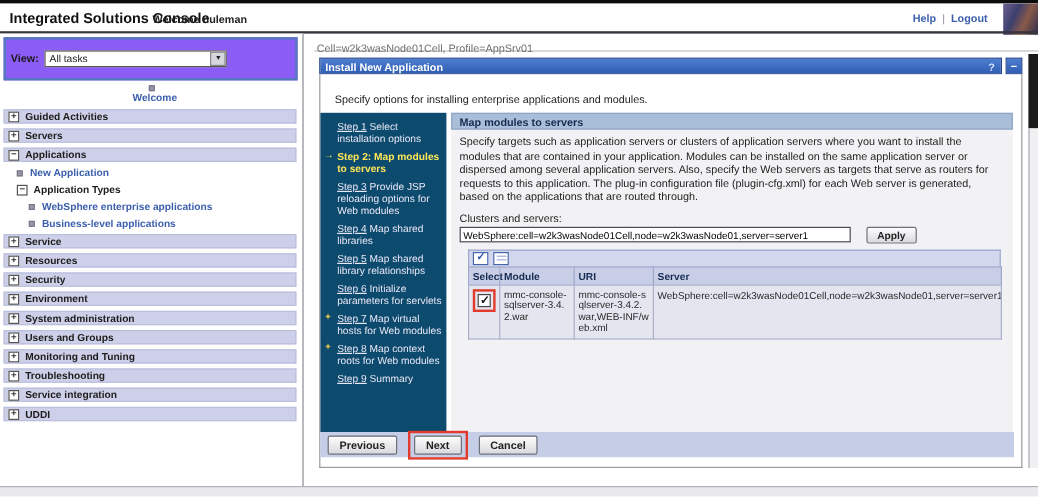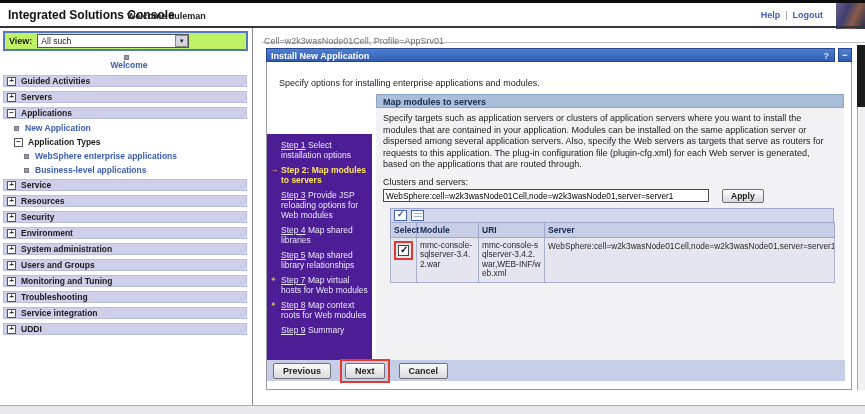--- a/index.html
+++ b/index.html
@@ -15,22 +15,22 @@
   .hlinks{position:absolute;right:42px;top:7px;font-size:9px;font-weight:bold;color:#3b5fad;}
   .hlinks .sep{color:#8a8a9a;margin:0 5px;font-weight:normal;}
   .hlinks a{color:#3b5fad;text-decoration:none;cursor:pointer;}
   .banner{position:absolute;right:0;top:0;width:29px;height:26px;
           background:linear-gradient(115deg,#6d5f8e 0%,#3d3f6e 35%,#8a5a49 62%,#2c2c4e 100%);}
   .header-rule{position:absolute;left:0;top:26px;width:865px;height:2px;background:#35353d;}
 
   
   .sidebar{position:absolute;left:0;top:28px;width:253px;height:377px;background:#fff;
            border-right:1px solid #8a8a92;}
-  .viewbox{margin:3px 4px 4px 3px;border:2px solid #5577c0;background:#bef264;
-           display:flex;align-items:center;padding:2px 4px;height:20px;}
+  .viewbox{margin:3px 4px 4px 3px;border:2px solid #5577c0;background:#8b5cf6;
+           display:flex;align-items:center;padding:2px 4px;height:36px;}
   .viewlabel{font-size:9px;font-weight:bold;margin-right:5px;}
   .select{display:flex;align-items:center;width:152px;height:14px;border:1px solid #555;
           background:#fff;font-size:8.5px;padding-left:3px;cursor:pointer;}
   .select .selval{flex:1;}
   .select .selbtn{width:13px;height:12px;background:#d6d6de;border:1px solid #888;
           font-size:6px;display:flex;align-items:center;justify-content:center;color:#222;}
   .navwelcome{display:flex;align-items:center;margin:4px 0 5px 6px;flex-direction:column;}
   .bullet{width:5px;height:5px;background:#9a9aa6;border:1px solid #77778a;margin-right:6px;flex:none;}
   .navlink{font-size:8.5px;font-weight:bold;color:#3b5fad;text-decoration:none;cursor:pointer;}
   .navbar{height:12px;background:#cdd0e8;border:1px solid #babfdc;margin:0 5px 4px 3px;
@@ -63,21 +63,21 @@
   .winhelp{font-size:9px;font-weight:bold;color:#cfe0ff;padding:0 5px;cursor:pointer;}
   .minbox{position:absolute;left:572px;top:0;width:14px;height:14px;
           background:linear-gradient(#4f7fd0,#2f5db4);border:1px solid #24458c;
           display:flex;align-items:center;justify-content:center;
           font-size:9px;font-weight:bold;color:#fff;cursor:pointer;}
   .winbody{position:absolute;left:0;top:14px;width:586px;height:328px;background:#fff;
            border:1px solid #9a9aa2;border-top:none;}
   .intro{margin:16px 0 0 12px;font-size:9px;color:#222;}
 
   .wizard{display:flex;margin-top:6px;height:266px;}
-  .steps{width:105px;flex:none;background:#4c1d95;padding:6px 3px 0 3px;margin-top:40px;}
+  .steps{width:105px;flex:none;background:#0c4a6e;padding:6px 3px 0 3px;}
   .step{position:relative;padding-left:11px;margin-bottom:5px;font-size:8.5px;line-height:10px;
         color:#e9e7f6;cursor:pointer;}
   .step .num{text-decoration:underline;}
   .step.current{color:#ffe757;font-weight:bold;}
   .step.current .num{text-decoration:none;}
   .marker{position:absolute;left:0;top:0;font-size:8px;line-height:10px;}
   .marker.arrow{color:#ffe757;}
   .marker.diamond{color:#d4b84a;}
 
   .content{flex:1;margin-left:4px;margin-right:7px;background:#f2f2f4;}
@@ -141,21 +141,21 @@
       <a>Help</a><span class="sep">|</span><a>Logout</a>
     </span>
     <span class="banner"></span>
   </div>
   <div class="header-rule"></div>
 
   <div class="sidebar">
     <div class="viewbox">
       <span class="viewlabel">View:</span>
       <span class="select">
-        <span class="selval">All such</span>
+        <span class="selval">All tasks</span>
         <span class="selbtn">▼</span>
       </span>
     </div>
 
     <div class="navwelcome">
       <span class="bullet"></span>
       <a class="navlink">Welcome</a>
     </div>
 
     <div class="navbar">
@@ -258,20 +258,23 @@
               <span class="num">Step 2:</span><span> Map modules to servers</span>
             </div>
             <div class="step">
               <span class="num">Step 3</span><span> Provide JSP reloading options for Web modules</span>
             </div>
             <div class="step">
               <span class="num">Step 4</span><span> Map shared libraries</span>
             </div>
             <div class="step">
               <span class="num">Step 5</span><span> Map shared library relationships</span>
+            </div>
+            <div class="step">
+              <span class="num">Step 6</span><span> Initialize parameters for servlets</span>
             </div>
             <div class="step">
               <span class="marker diamond">✦</span>
               <span class="num">Step 7</span><span> Map virtual hosts for Web modules</span>
             </div>
             <div class="step">
               <span class="marker diamond">✦</span>
               <span class="num">Step 8</span><span> Map context roots for Web modules</span>
             </div>
             <div class="step">

